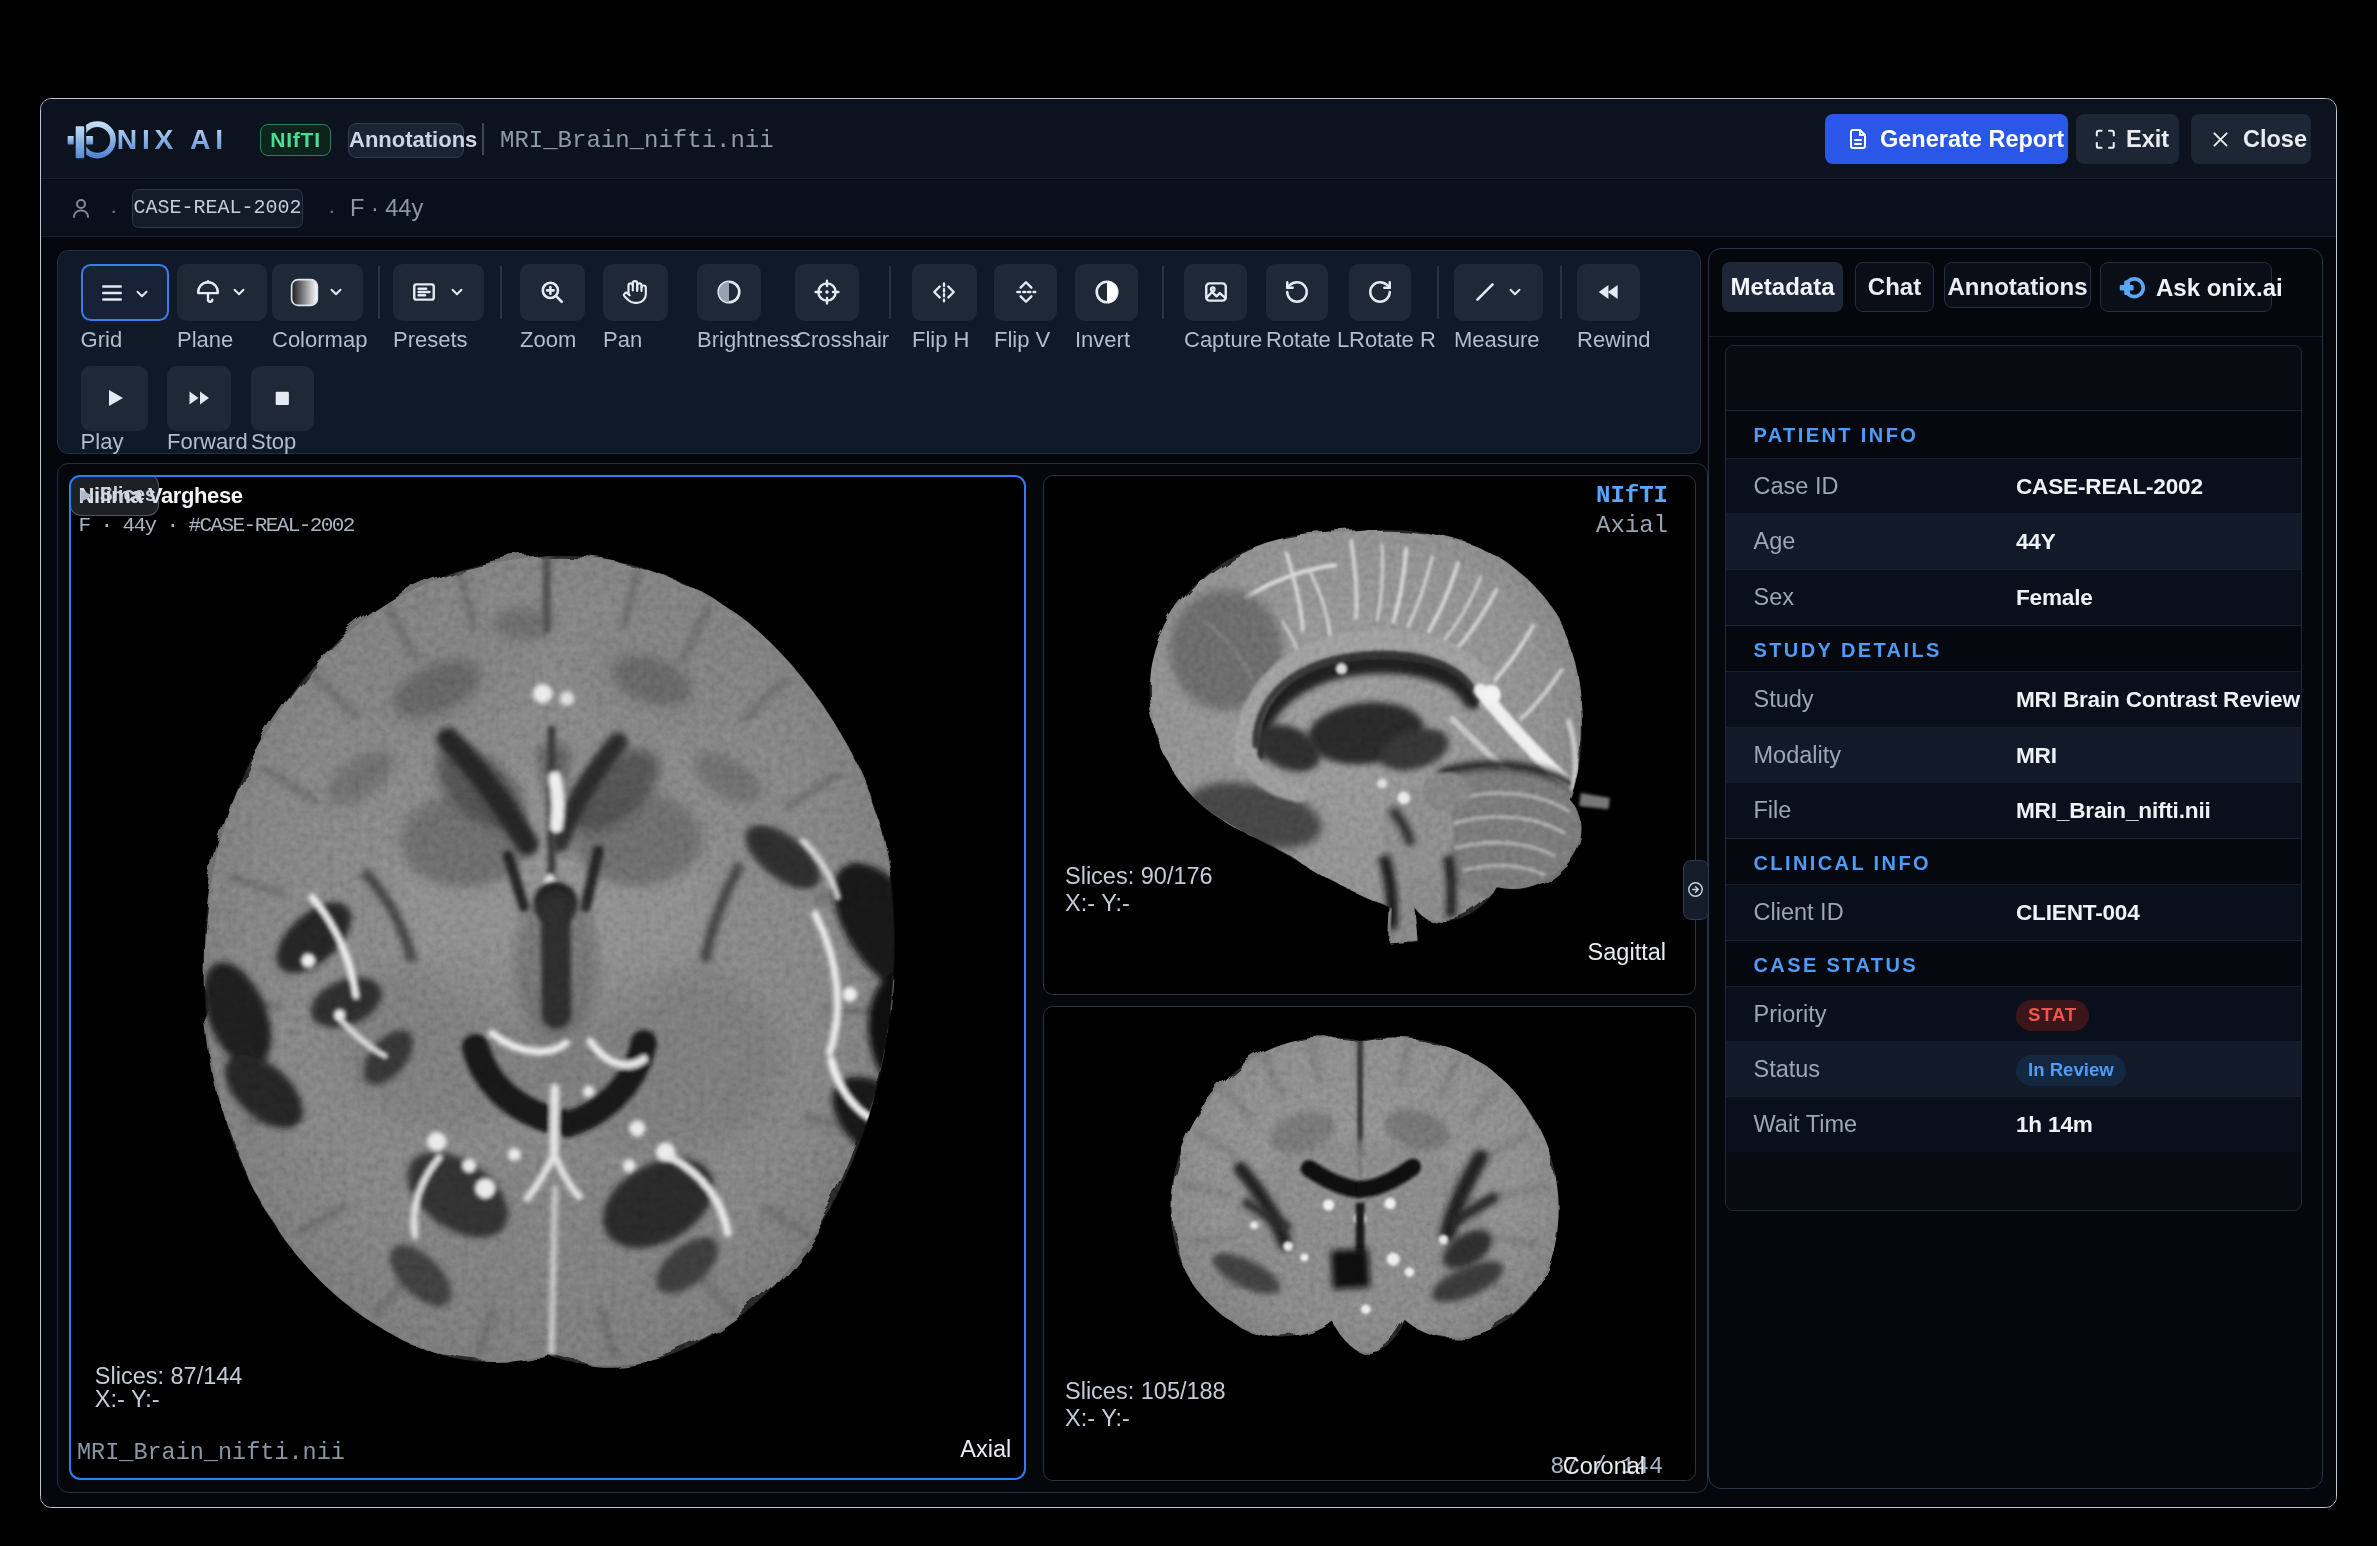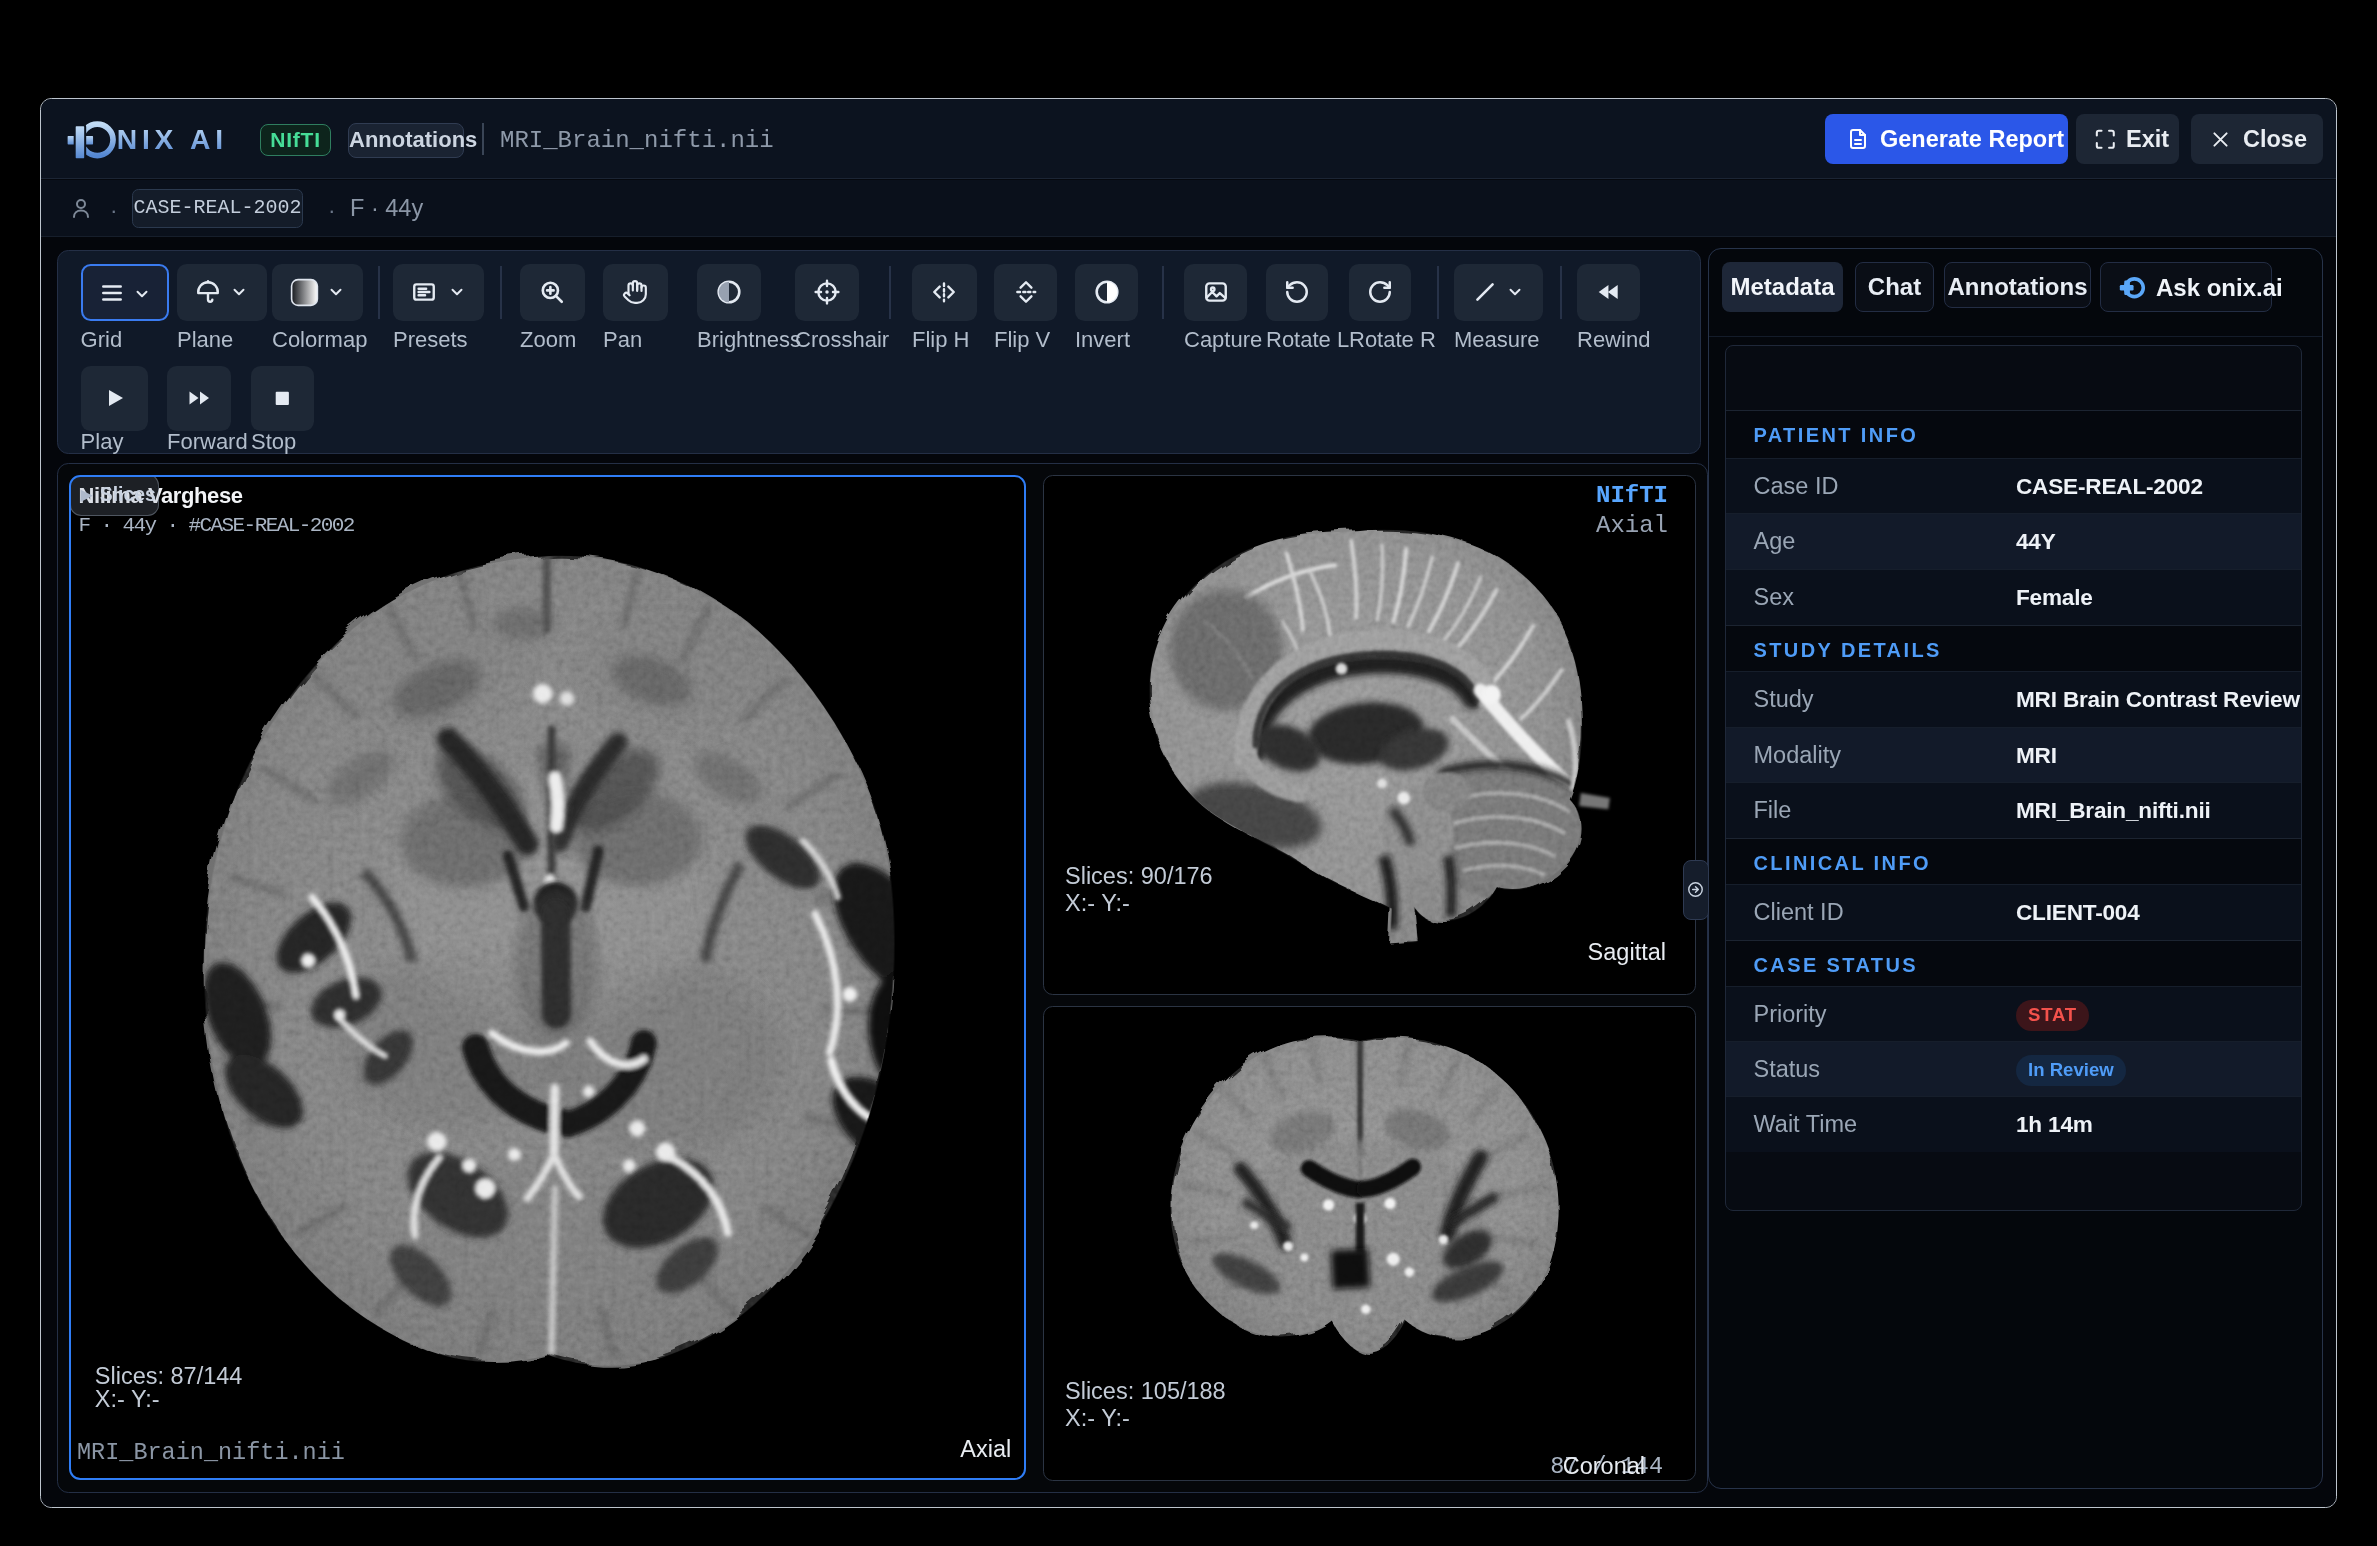--- a/index.html
+++ b/index.html
@@ -69,21 +69,21 @@
     </div>
     <div class="abs badge" style="left:2035px; top:15.4px; width:103px; height:50px; background:#1d2634; color:#e9edf2;">
       <svg class="abs" style="left:18px; top:13.7px;" width="22.6" height="22.6" viewBox="0 0 24 24" fill="none" stroke="#e9edf2" stroke-width="2.2" stroke-linecap="round">
         <path d="M8 3H5a2 2 0 0 0-2 2v3"></path>
           <path d="M16 3h3a2 2 0 0 1 2 2v3"></path>
           <path d="M8 21H5a2 2 0 0 1-2-2v-3"></path>
           <path d="M16 21h3a2 2 0 0 0 2-2v-3"></path>
       </svg>
       <span class="abs" style="left:50px; top:11.3px; font-size:23.5px; font-weight:bold;">Exit</span>
     </div>
-    <div class="abs badge" style="left:2150px; top:15.4px; width:132px; height:50px; background:#1d2634; color:#e9edf2;">
+    <div class="abs badge" style="left:2150px; top:15.4px; width:120px; height:50px; background:#1d2634; color:#e9edf2;">
       <svg class="abs" style="left:19.4px; top:14.6px;" width="21" height="21" viewBox="0 0 24 24" fill="none" stroke="#e9edf2" stroke-width="2.2" stroke-linecap="round">
         <path d="M5 5l14 14M19 5L5 19"></path>
       </svg>
       <span class="abs" style="left:52px; top:11.3px; font-size:23.5px; font-weight:bold;">Close</span>
     </div>
   </div>
 
   <div class="hdr2">
     <svg class="abs" style="left:28px; top:16px;" width="24" height="24" viewBox="0 0 24 24" fill="none" stroke="#7e8998" stroke-width="2" stroke-linecap="round">
       <circle cx="12" cy="8" r="4"></circle>

